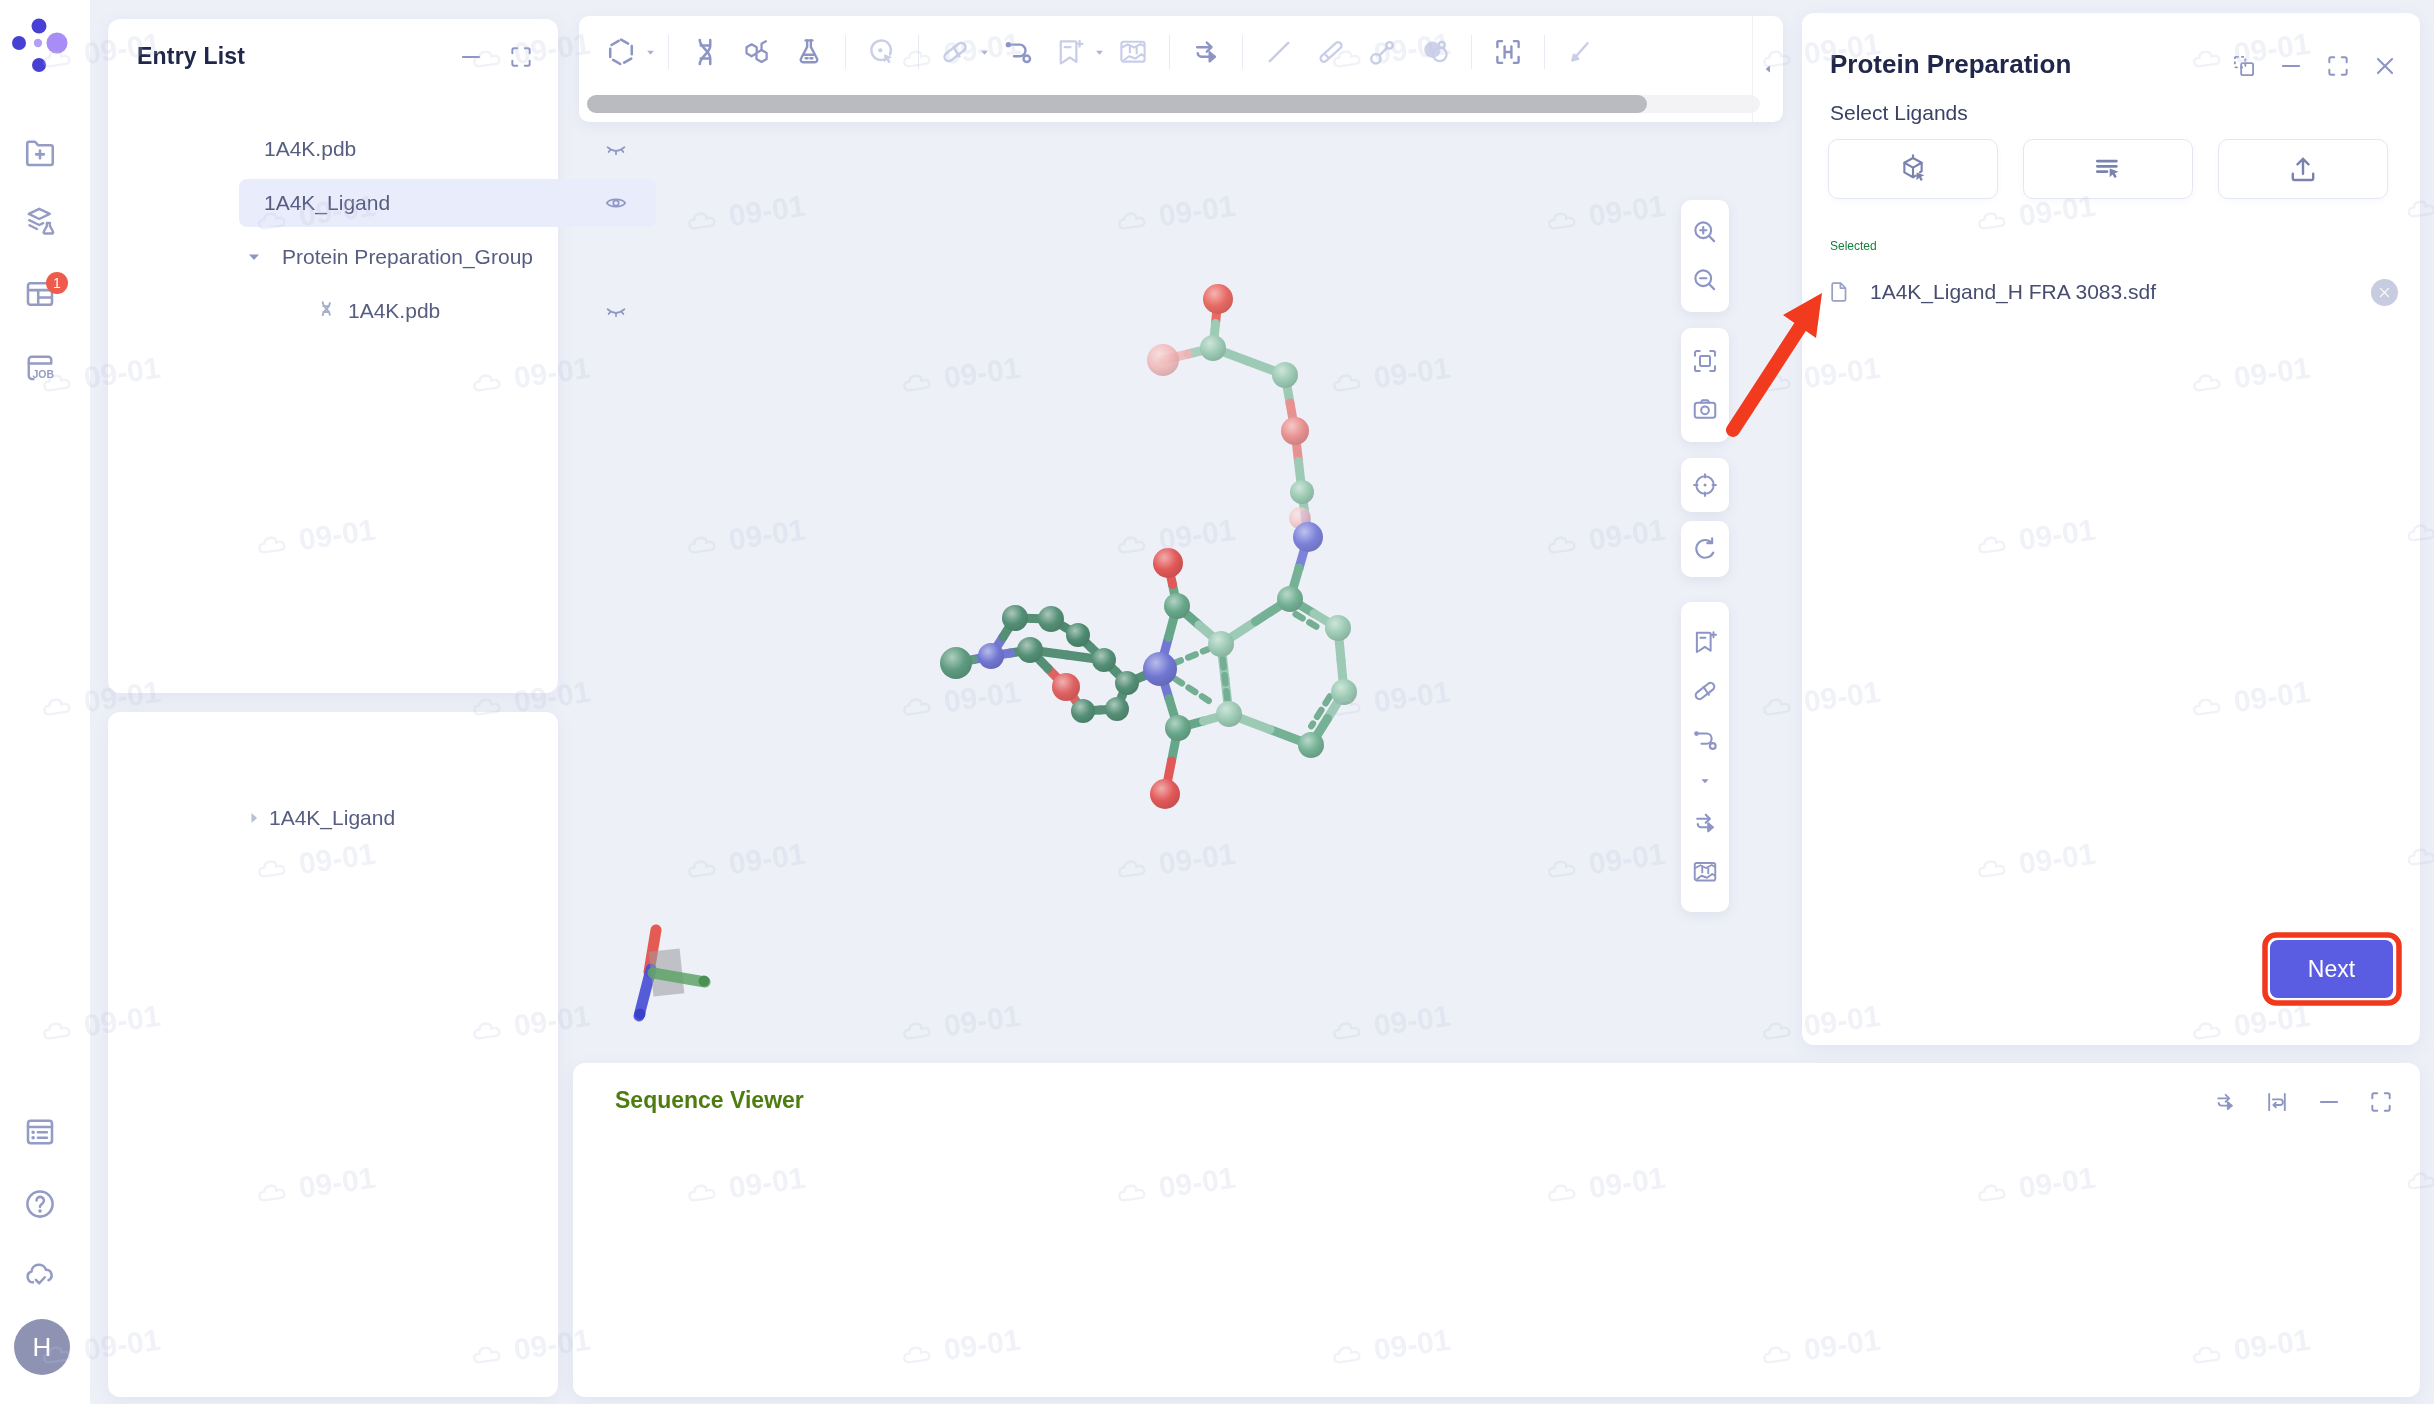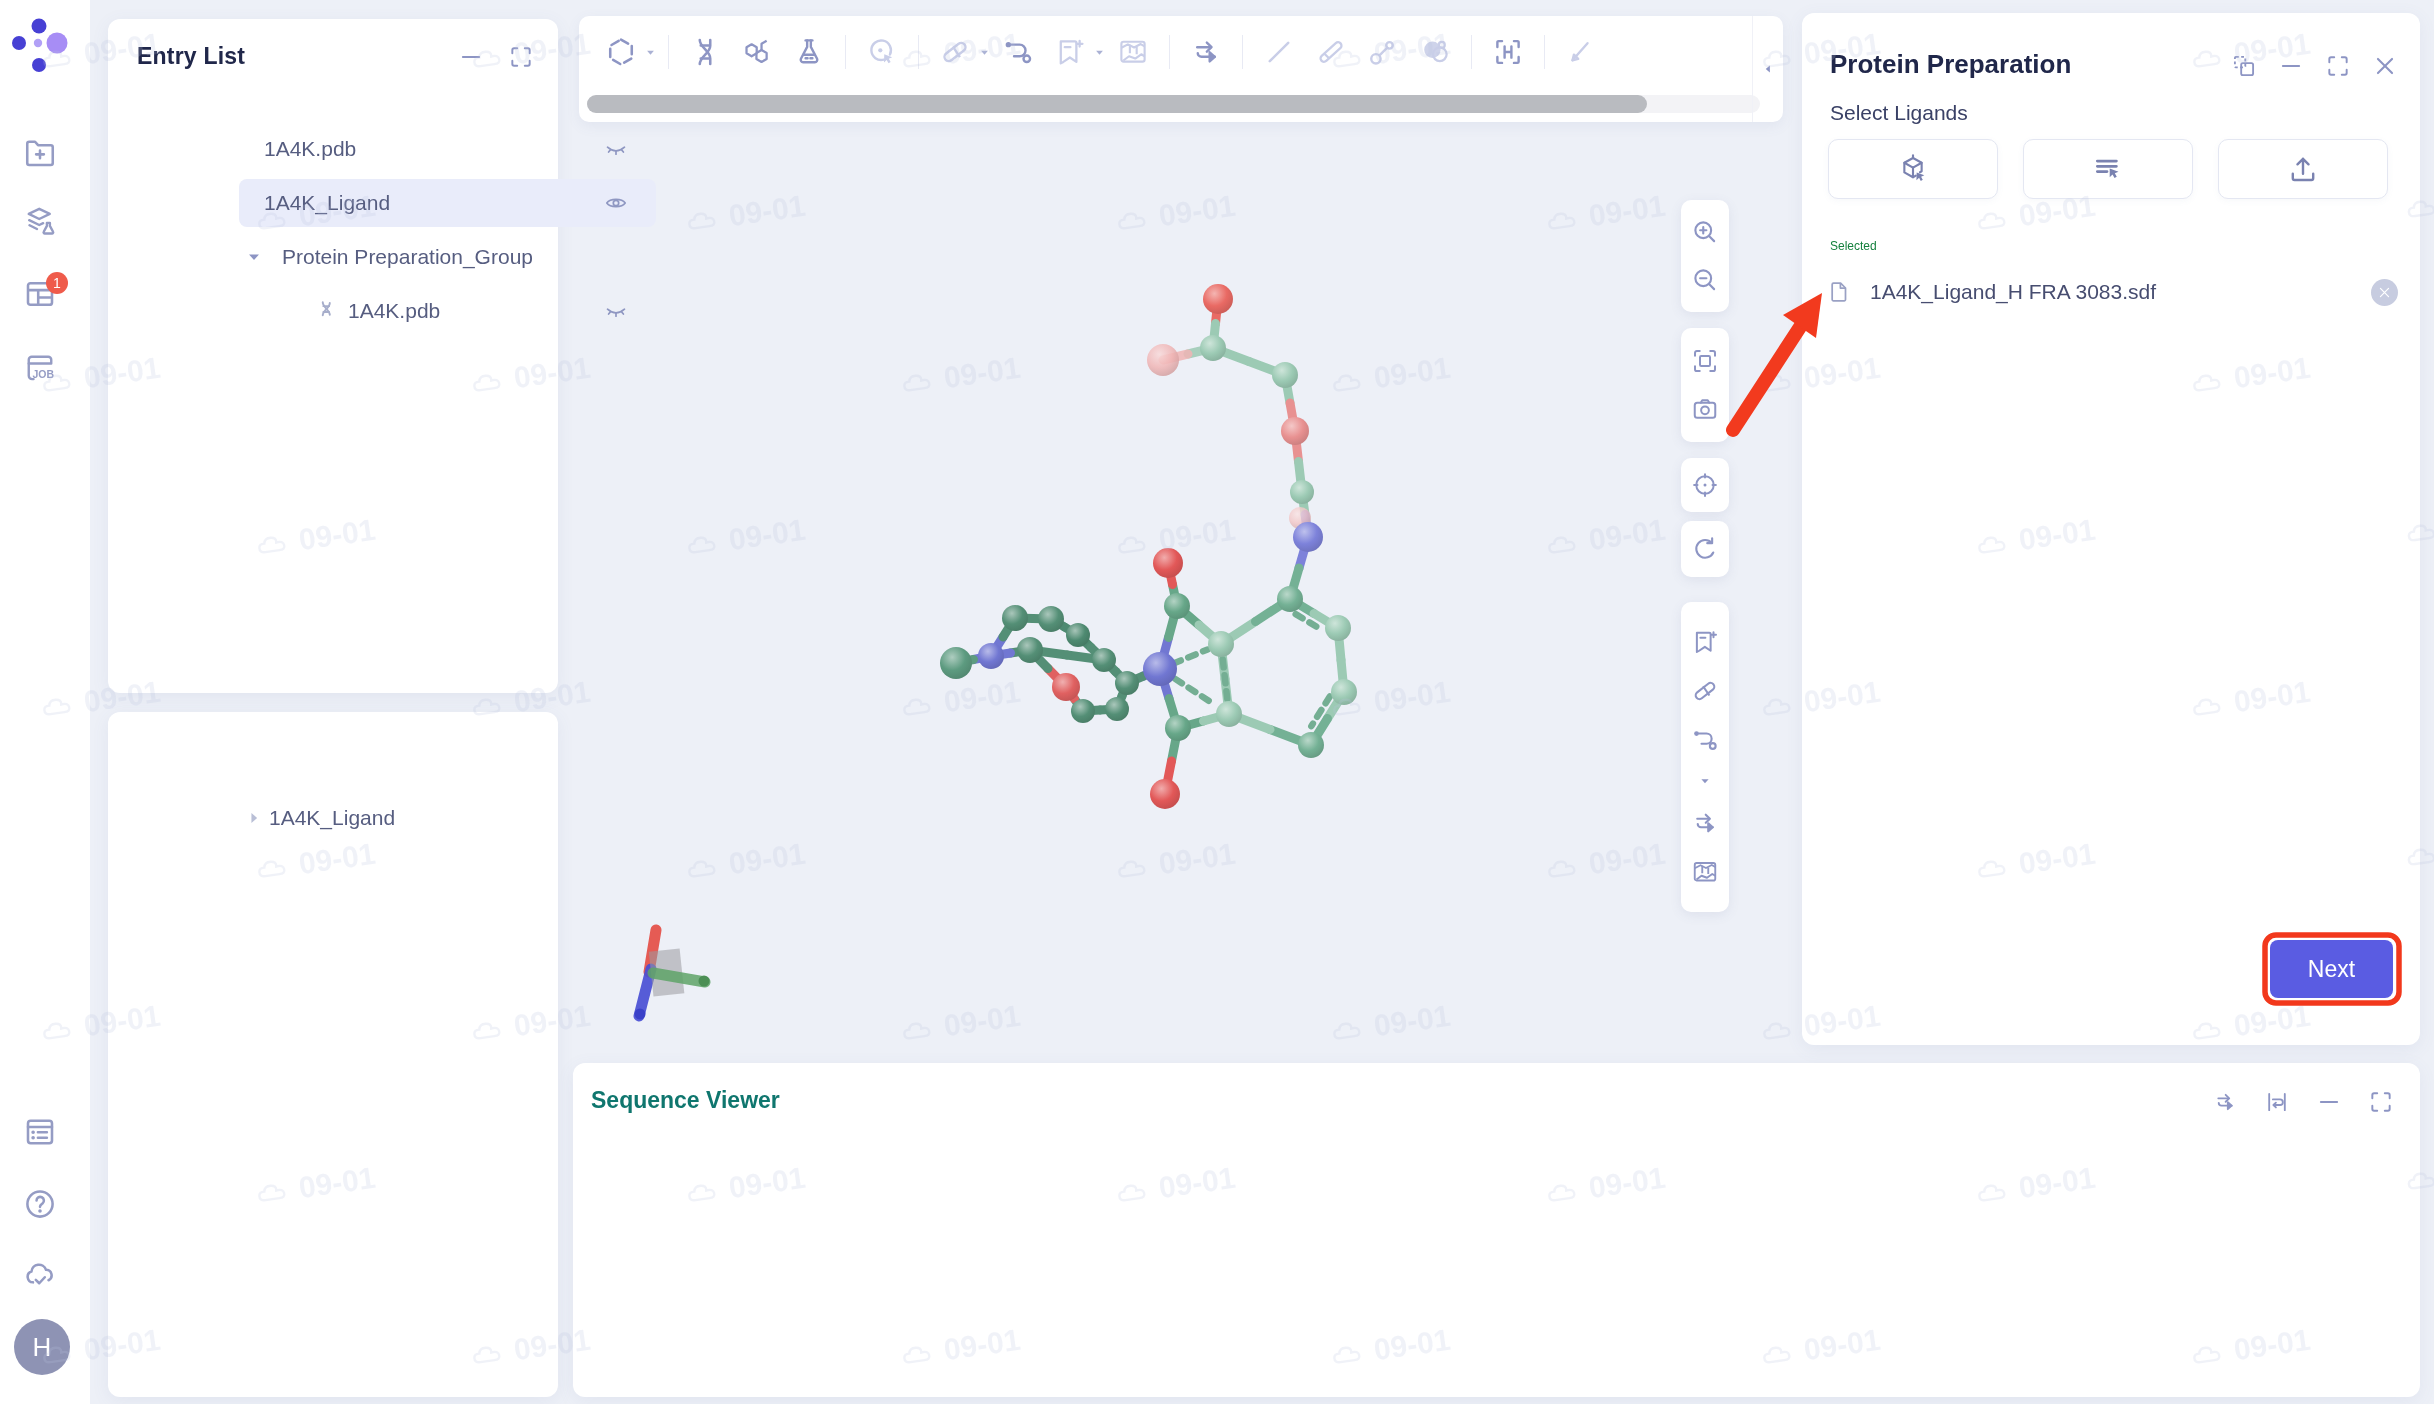--- a/index.html
+++ b/index.html
@@ -68,21 +68,21 @@
   #lg-selected-label{position:absolute;left:28px;top:226px;font-size:12px;color:#15803d;}
   #lg-file-row{position:absolute;left:24px;top:258px;width:572px;height:42px;display:flex;align-items:center;}
   #lg-file-name{font-size:21px;color:#474d70;margin-left:18px;white-space:nowrap;}
   #lg-remove{margin-left:auto;width:27px;height:27px;border-radius:50%;background:#c7cce0;color:#fff;
     display:flex;align-items:center;justify-content:center;}
   #next-btn{position:absolute;left:468px;top:927px;width:123px;height:58px;border:none;border-radius:8px;
     background:#5a5ce2;color:#fff;font-size:23px;font-weight:500;font-family:inherit;}
 
   
   #seq-panel{left:573px;top:1063px;width:1847px;height:334px;border-radius:12px;}
-  #seq-title{position:absolute;left:18px;top:24px;font-size:23px;font-weight:700;color:#0f766e;}
+  #seq-title{position:absolute;left:42px;top:24px;font-size:23px;font-weight:700;color:#4d7c0f;}
   #seq-icons{position:absolute;right:26px;top:26px;display:flex;gap:26px;align-items:center;}
 
   
   #mol-svg{position:absolute;left:560px;top:130px;z-index:5;}
   #gizmo{position:absolute;left:610px;top:893px;z-index:6;}
   #wm-layer{position:absolute;inset:0;z-index:60;pointer-events:none;overflow:hidden;}
   .wm{position:absolute;display:flex;align-items:center;gap:10px;transform:rotate(-8deg);
       color:rgba(186,196,222,.22);font-size:30px;font-weight:700;white-space:nowrap;}
   #anno-svg{position:absolute;inset:0;z-index:120;pointer-events:none;}
 </style>

